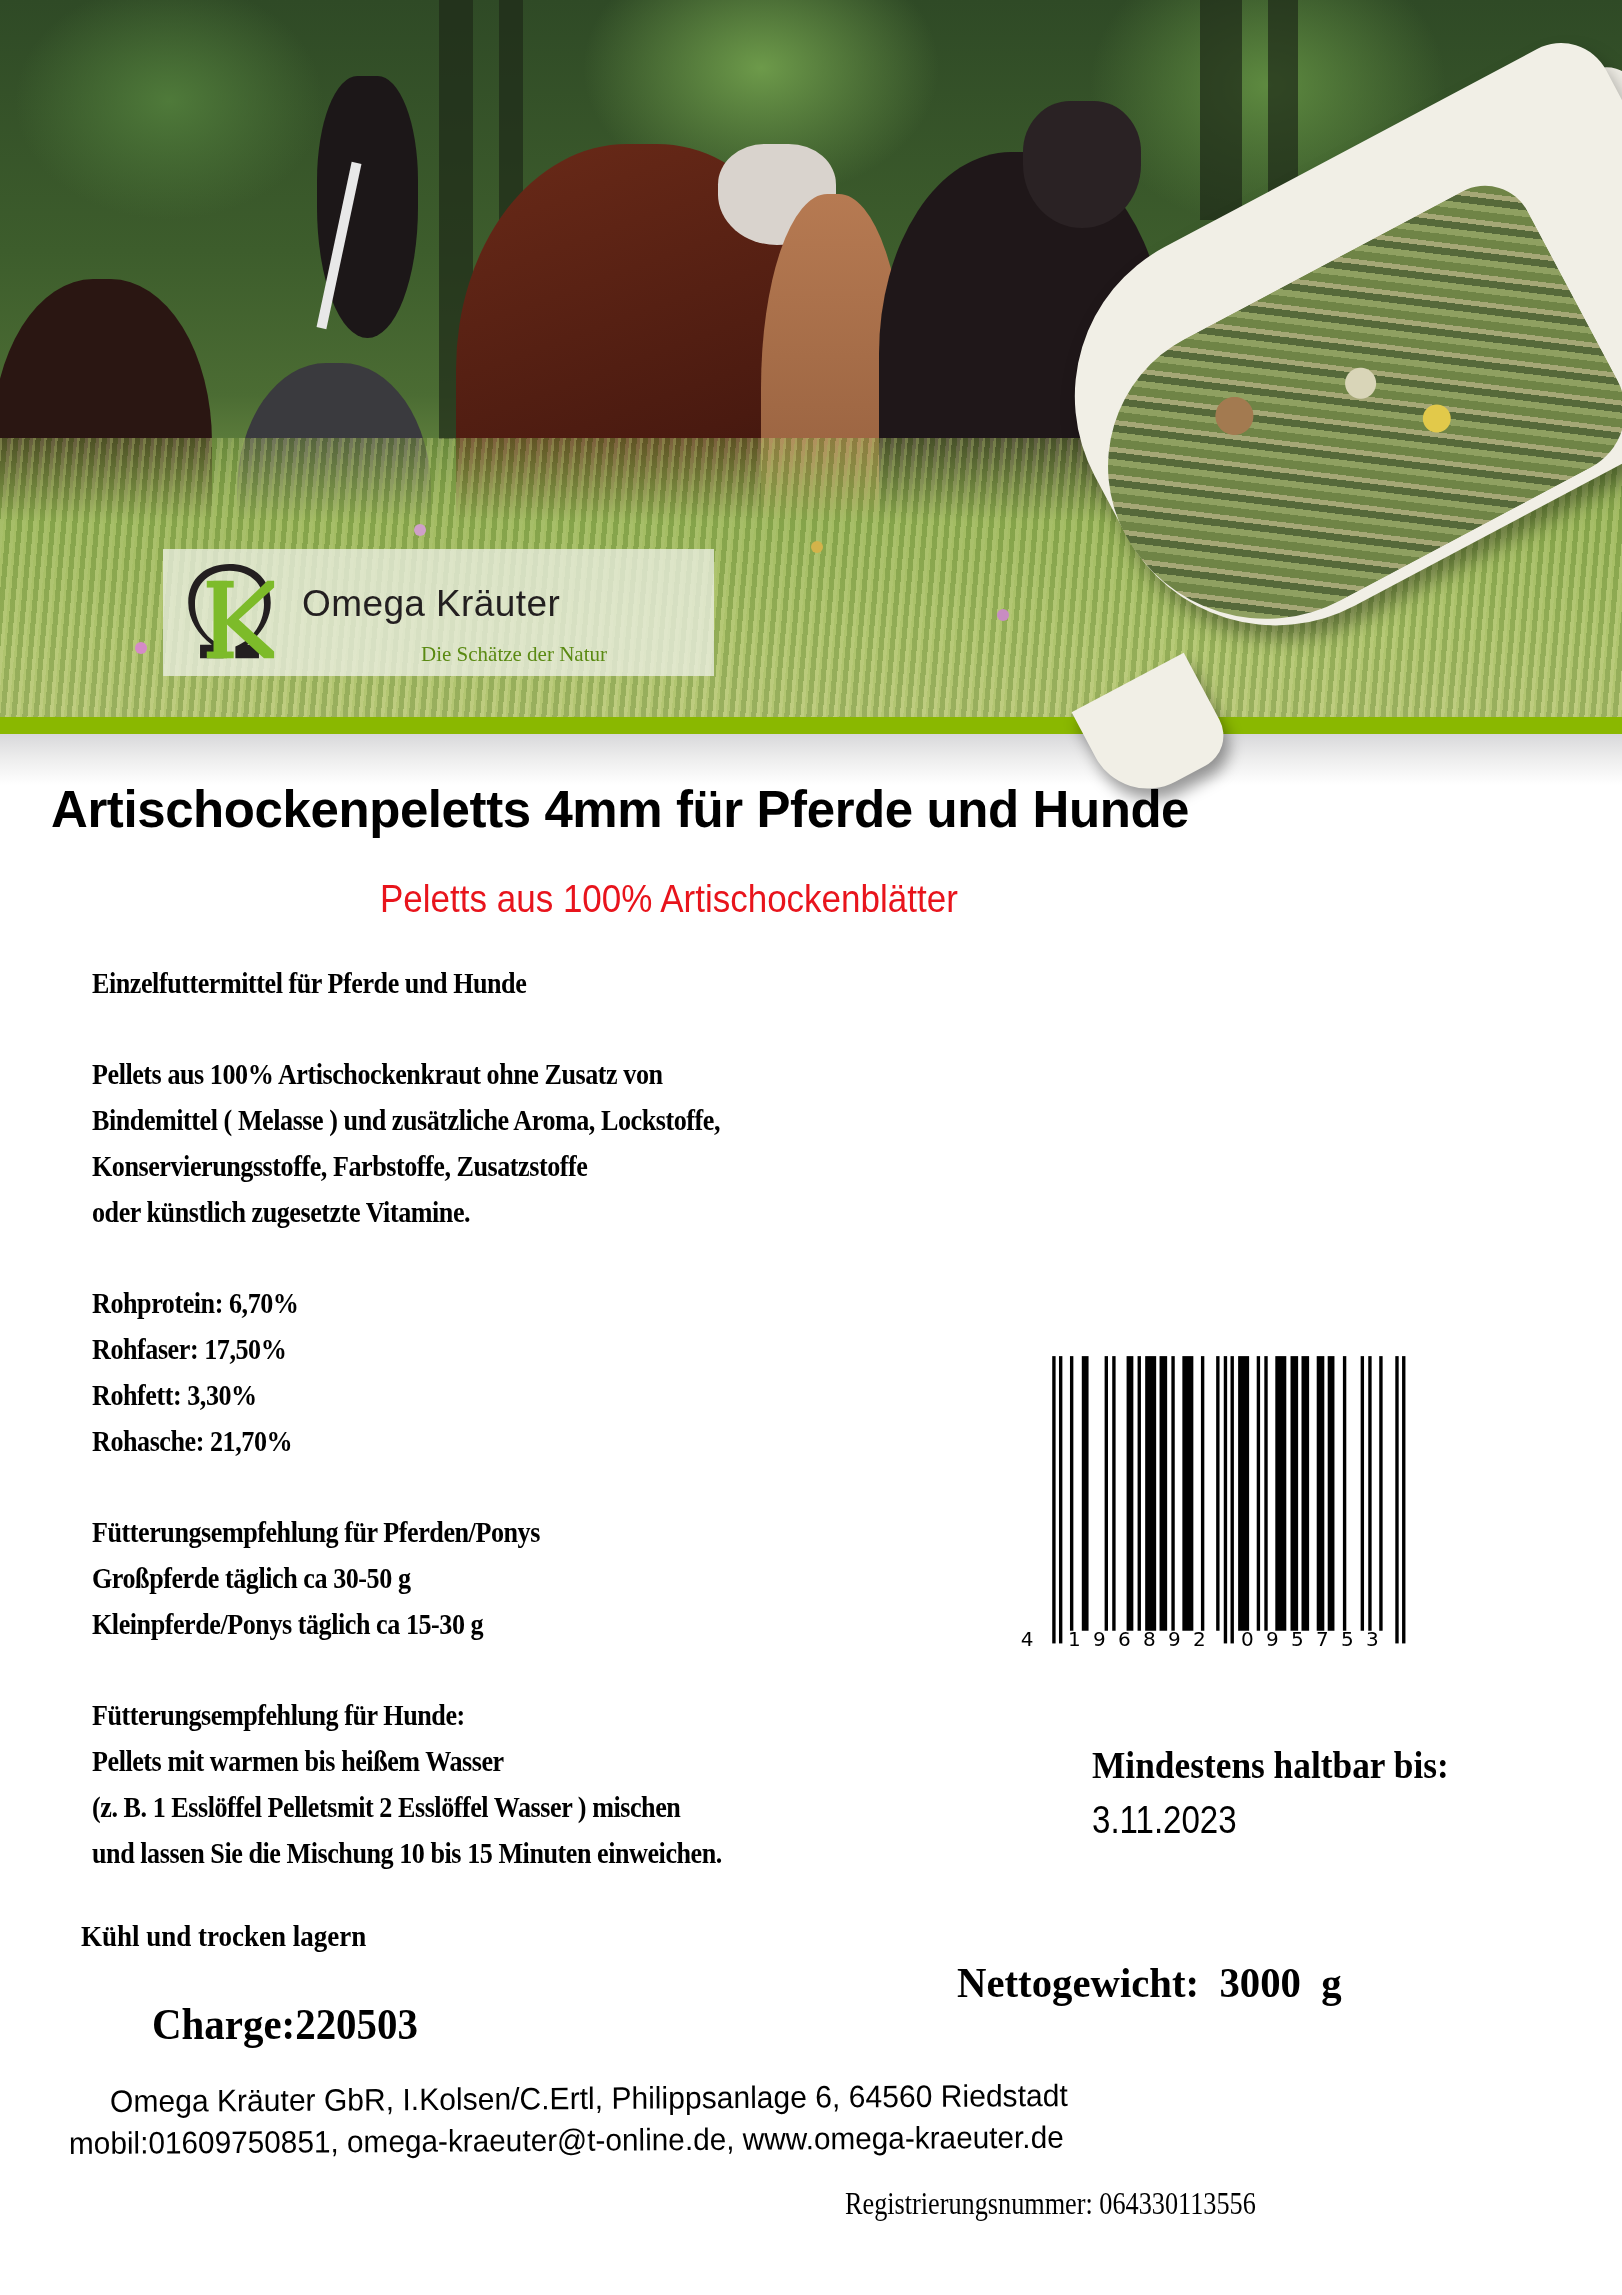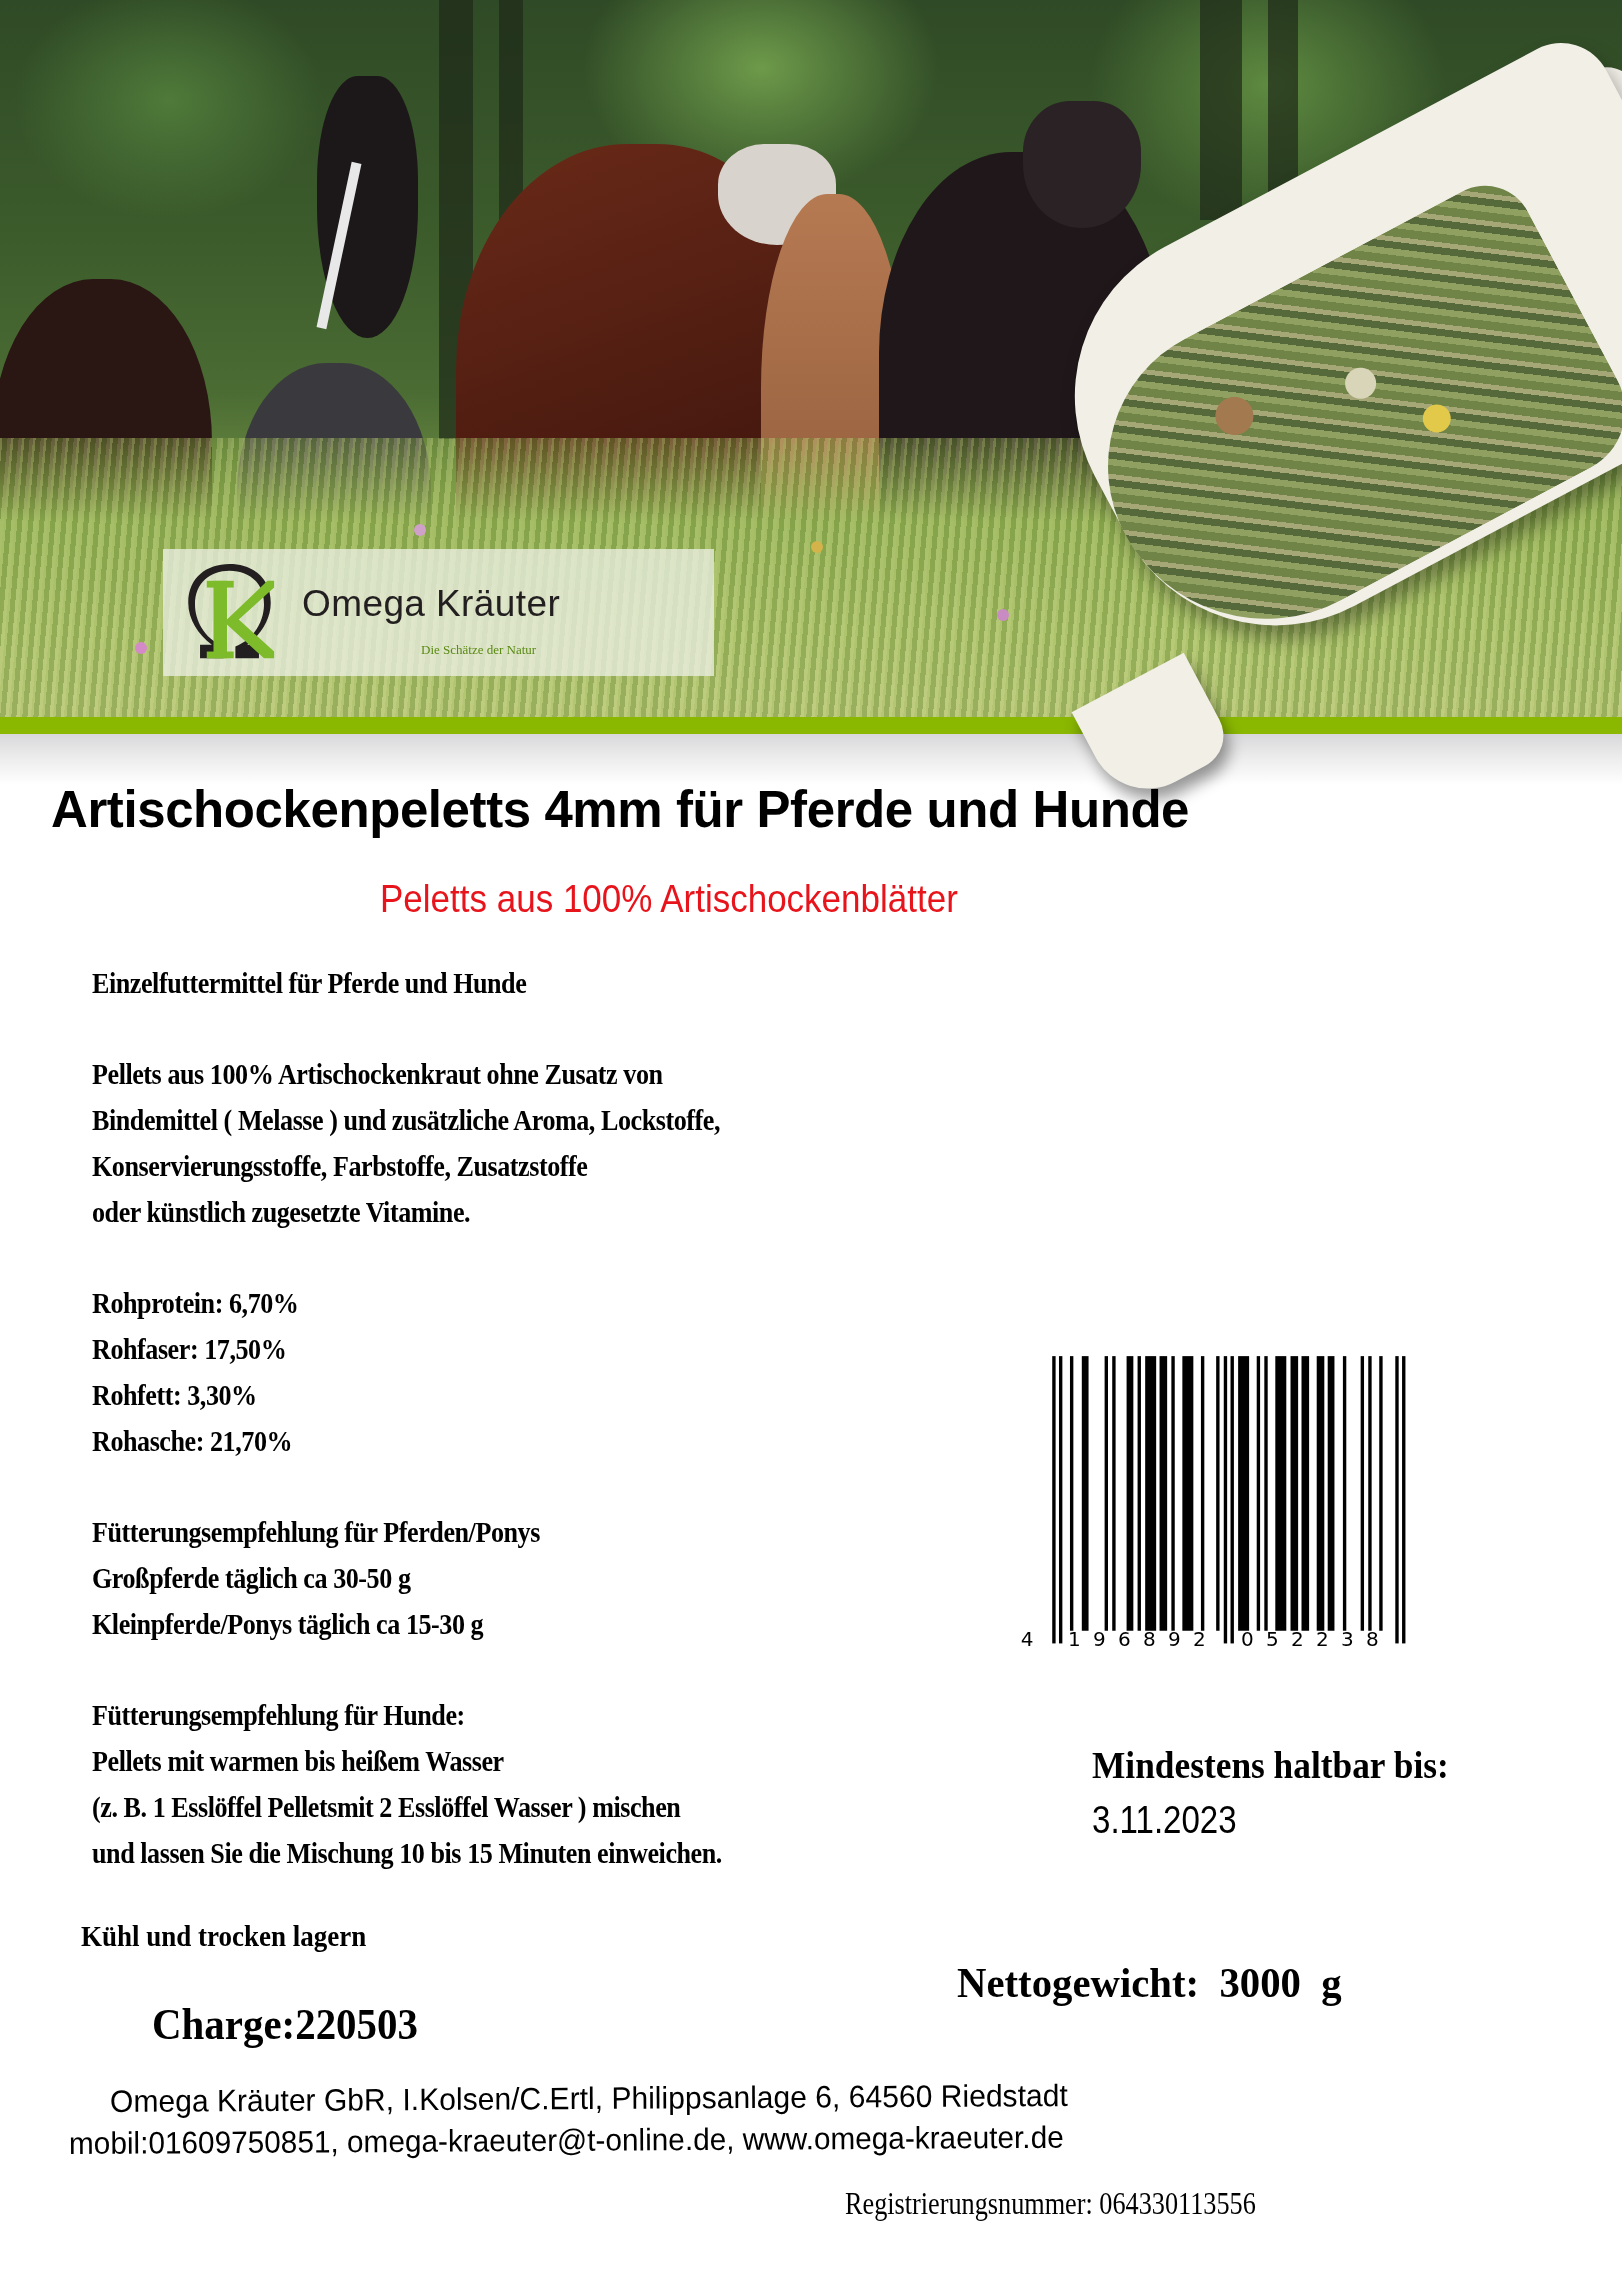--- a/index.html
+++ b/index.html
@@ -33,21 +33,21 @@
       radial-gradient(circle at 65% 62%, #e2c94a 0 13.5px, rgba(0,0,0,0) 14.4px),
       radial-gradient(circle at 30% 30%, #a37a50 0 18.6px, rgba(0,0,0,0) 19.4px),
       radial-gradient(circle at 55% 40%, #d9d5b8 0 15px, rgba(0,0,0,0) 16px),
       repeating-linear-gradient(35deg, #6f8446 0 8.5px, #8fa061 8.5px 15px, #56693a 15px 22px, #a5a776 22px 27px),
       #6f8048;
   }
 
   .logo-box { position:absolute; left:163px; top:549px; width:551px; height:127px; background:rgba(235,238,225,.78); }
   .logo-omega { position:absolute; left:20px; top:15px; width:93px; height:101px; }
   .logo-name { position:absolute; left:139px; top:34px; font-family:"Liberation Sans", sans-serif; font-size:37px; color:#231f20; letter-spacing:0.4px; white-space:nowrap; }
-  .logo-tag { position:absolute; left:258px; top:93px; font-family:"Liberation Serif", serif; font-size:13px; color:#5a8a12; white-space:nowrap; }
+  .logo-tag { position:absolute; left:258px; top:93px; font-family:"Liberation Serif", serif; font-size:21px; color:#5a8a12; white-space:nowrap; }
 
   .green-band { position:absolute; left:0; top:717px; width:1623px; height:17px; background:#8ab800; }
   .band-shadow { position:absolute; left:0; top:734px; width:1623px; height:51px;
     background:linear-gradient(180deg, #d8d8da 0%, #ececec 45%, #ffffff 100%); }
 
   
   .title { position:absolute; left:51px; top:779px; width:1538px; font-family:"Liberation Sans", sans-serif; font-weight:bold; font-size:52px; letter-spacing:-0.4px; transform:scaleX(0.98); transform-origin:left; white-space:nowrap; }
   .subtitle { position:absolute; left:380px; top:877px; font-family:"Liberation Sans", sans-serif; font-size:35px; color:#e8141c; white-space:nowrap; transform:scaleY(1.1); transform-origin:left top; }
 
   
@@ -180,21 +180,21 @@
         <rect x="410" y="25" width="4" height="325"></rect>
       <rect x="419" y="25" width="4" height="325"></rect>
         <rect x="432" y="25" width="4" height="325"></rect>
       <rect x="451" y="25" width="4" height="340"></rect>
         <rect x="459" y="25" width="4" height="340"></rect>
     </g>
   </svg>
   <div style="position:absolute;left:0;top:292px;width:406px;height:42px;font-family:'DejaVu Sans',sans-serif;font-size:20px;">
     <span style="position:absolute;left:6.8px;top:0;">4</span>
     <span style="position:absolute;left:54px;top:0;letter-spacing:12.3px;">196892</span>
-    <span style="position:absolute;left:227px;top:0;letter-spacing:12.3px;">052238</span>
+    <span style="position:absolute;left:227px;top:0;letter-spacing:12.3px;">095753</span>
   </div>
 </div>
 
 <div class="bbd-label">Mindestens haltbar bis:</div>
 <div class="bbd-date">3.11.2023</div>
 <div class="net">Nettogewicht:  3000  g</div>
 
 <div class="addr1">Omega Kräuter GbR, I.Kolsen/C.Ertl, Philippsanlage 6, 64560 Riedstadt</div>
 <div class="addr2">mobil:01609750851, omega-kraeuter@t-online.de, www.omega-kraeuter.de</div>
 <div class="regno">Registrierungsnummer: 064330113556</div>

